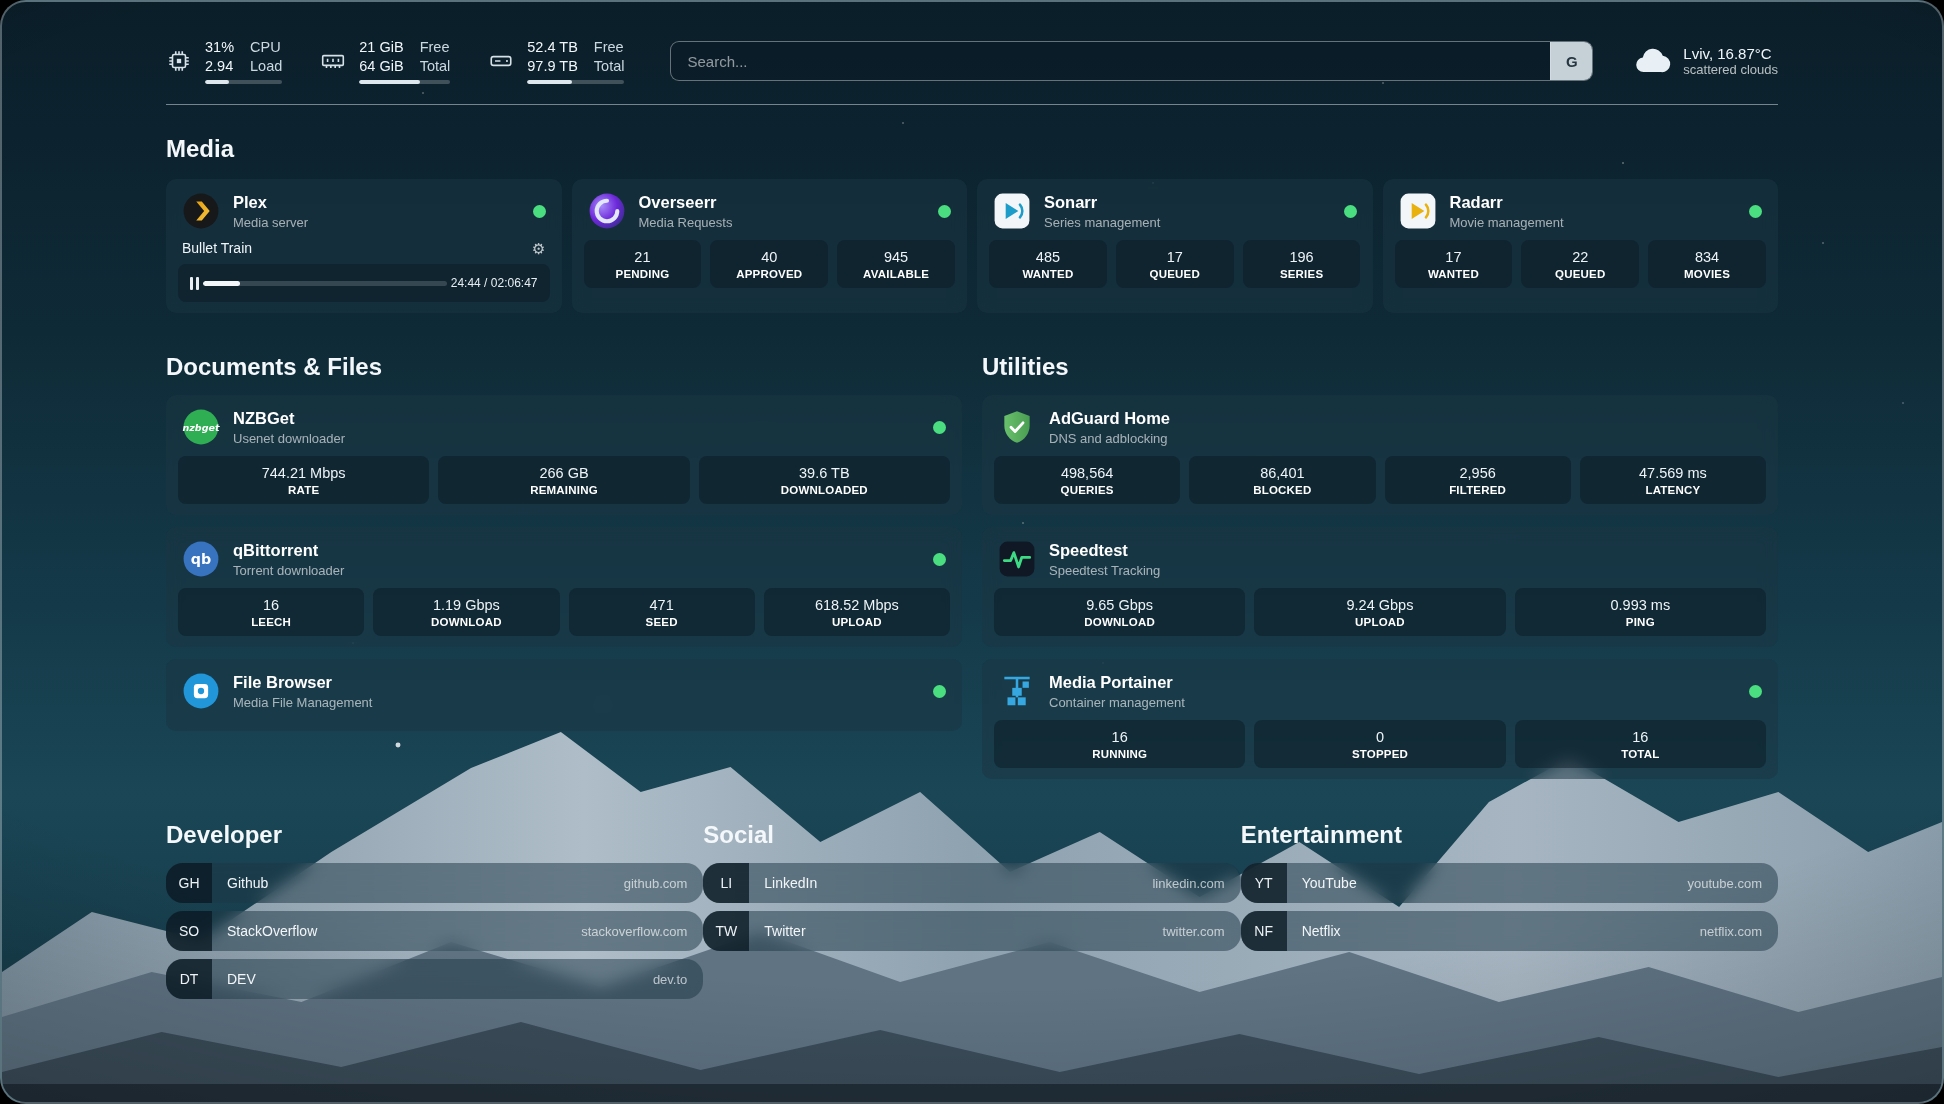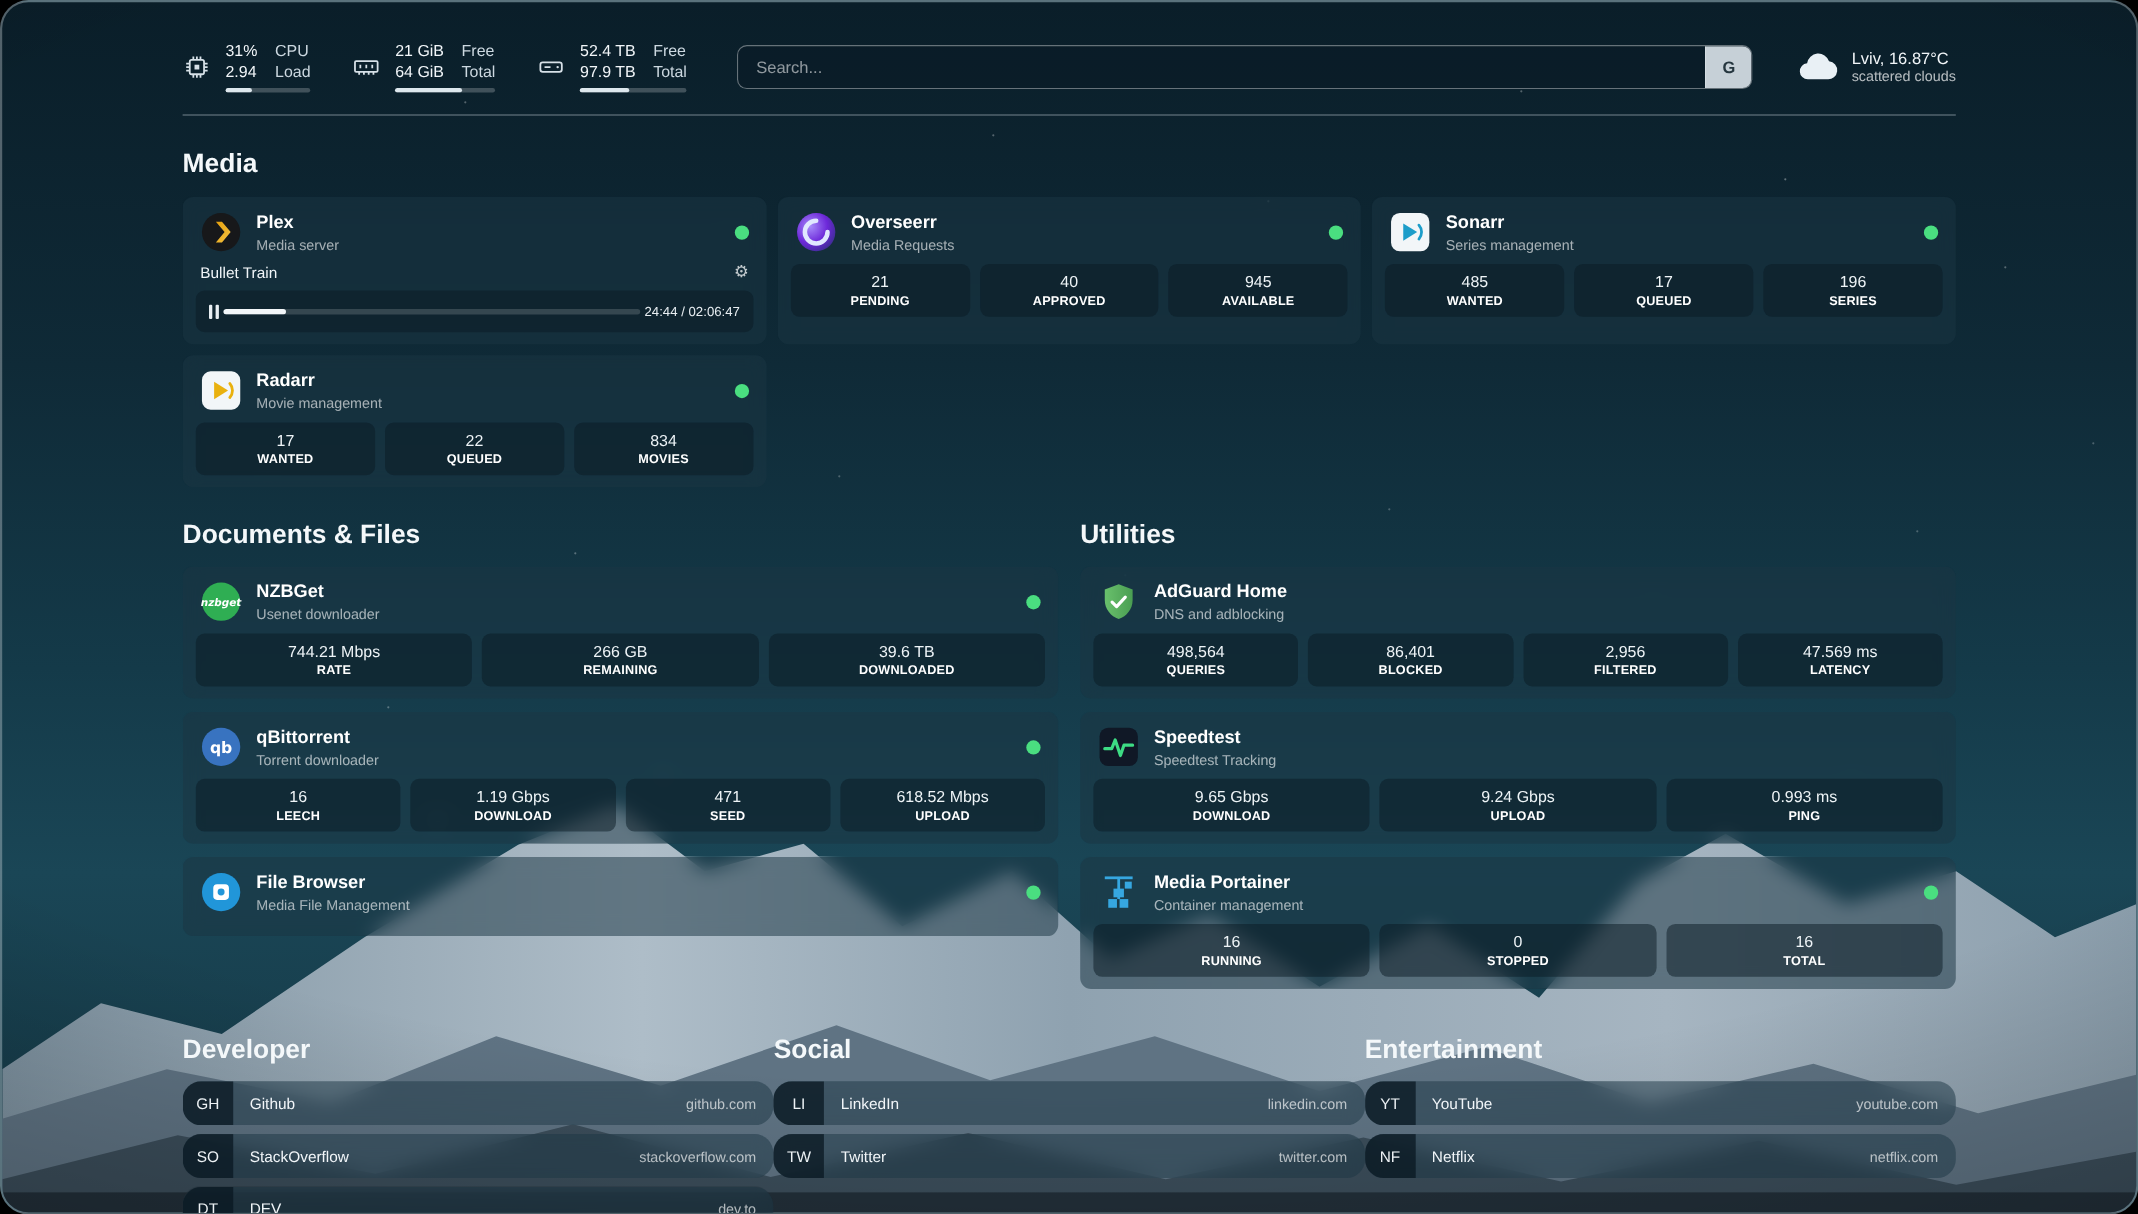--- a/index.html
+++ b/index.html
@@ -45,38 +45,38 @@
   .weather{display:flex;align-items:center;gap:12px}
   .weather svg{width:38px;height:38px;display:block}
   .w-loc{font-size:15px;color:#f2f6f9}
   .w-cond{font-size:13px;color:rgba(255,255,255,.7)}
   .divider{margin-top:20px;border-bottom:1.5px solid rgba(220,232,240,.5)}
 
   
   .group-title{font-size:24px;font-weight:700;margin:0;color:#f4f8fa}
   .media-section{margin-top:30px}
   .media-section .group-title{margin-bottom:16px}
-  .grid4{display:grid;grid-template-columns:repeat(3,1fr);gap:10px}
-  .cols2{display:grid;grid-template-columns:1fr 1fr;gap:20px;margin-top:30px;align-items:start}
+  .grid4{display:grid;grid-template-columns:repeat(4,1fr);gap:10px}
+  .cols2{display:grid;grid-template-columns:1fr 1fr;gap:20px;margin-top:40px;align-items:start}
   .cols2 .group-title{margin-bottom:14px}
   .stack{display:flex;flex-direction:column;gap:12px}
 
   .card{background:rgba(27,54,68,.52);border-radius:10px;padding:11px 12px;backdrop-filter:blur(8px);cursor:pointer}
   .card-head{display:flex;align-items:center;gap:13px;padding:2px 4px 10px}
   .svc-icon svg{width:38px;height:38px;display:block}
   .svc-name{font-size:16.5px;font-weight:600;line-height:1.2;color:#fff}
   .svc-desc{font-size:13px;color:rgba(255,255,255,.62);margin-top:2px}
   .status-dot{width:13px;height:13px;border-radius:50%;margin-left:auto;align-self:center;flex:none}
   .stats{display:flex;gap:9px}
   .stat{flex:1;background:rgba(9,26,36,.5);border-radius:8px;padding:9px 4px 8px;text-align:center}
   .stat-value{font-size:14.5px;color:#eef4f7;white-space:nowrap}
   .stat-label{font-size:11.5px;font-weight:700;color:#fff;margin-top:3px;letter-spacing:.2px}
 
   
-  .player-top{display:flex;align-items:flex-start;justify-content:space-between;padding:0 4px 8px}
+  .player-top{display:flex;align-items:flex-end;justify-content:space-between;padding:0 4px 8px}
   .player-title{font-size:14px;color:#f0f5f8}
   .gear{color:rgba(255,255,255,.75);font-size:15px;line-height:1;cursor:pointer}
   .player-bar-row{display:flex;align-items:center;gap:4px;background:rgba(9,26,36,.5);border-radius:8px;padding:8px 12px;height:38px}
   .pause-btn{display:flex;gap:3px;cursor:pointer}
   .pause-btn span{width:3px;height:13px;background:#e8eef2;border-radius:1px}
   .seek-track{flex:1;height:5px;background:rgba(255,255,255,.16);border-radius:3px;overflow:hidden;cursor:pointer}
   .seek-fill{height:100%;background:#f2f6f9;border-radius:3px}
   .player-time{font-size:12px;color:#e8eef2;white-space:nowrap}
 
   

